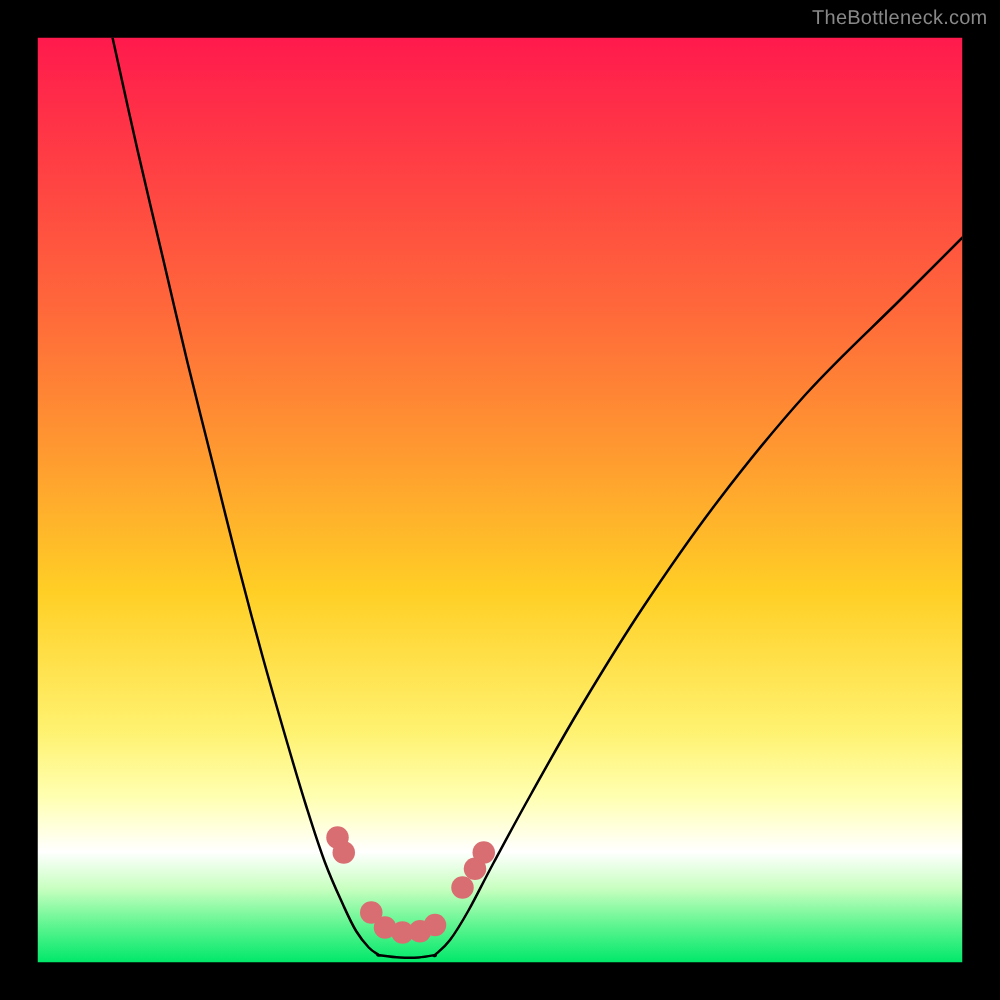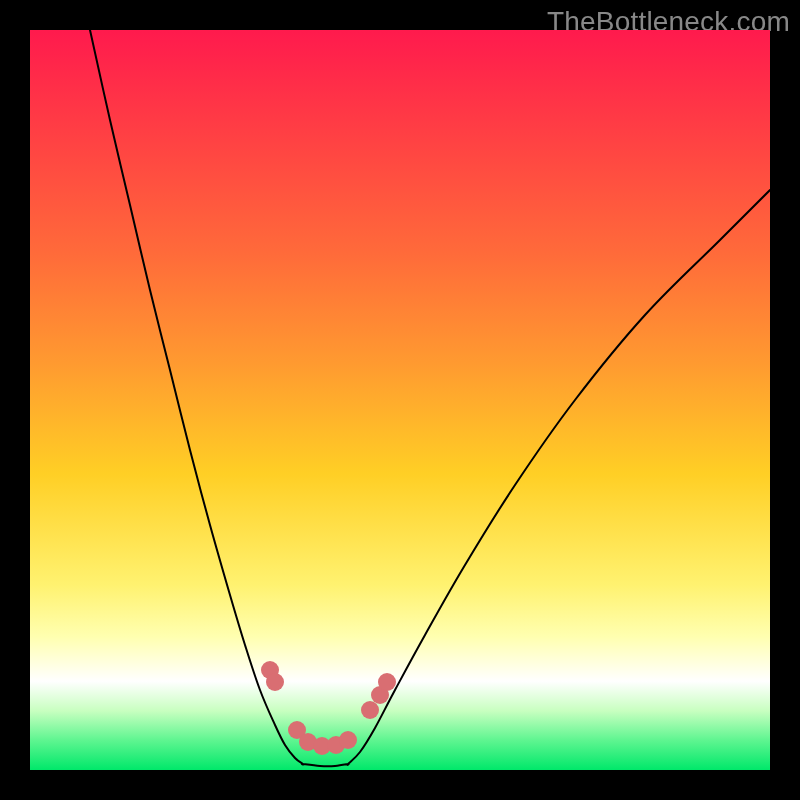--- a/index.html
+++ b/index.html
@@ -49,21 +49,21 @@
     inset: 0;
     width: 100%;
     height: 100%;
     display: block;
   }
   .watermark {
     position: absolute;
     top: 6px;
     right: 10px;
     color: #888888;
-    font-size: 28px;
+    font-size: 16px;
     font-weight: 400;
     letter-spacing: 0.2px;
     user-select: none;
   }
 </style>
 </head>
 <body>
 
 <div class="frame">
   <div class="watermark">TheBottleneck.com</div>

